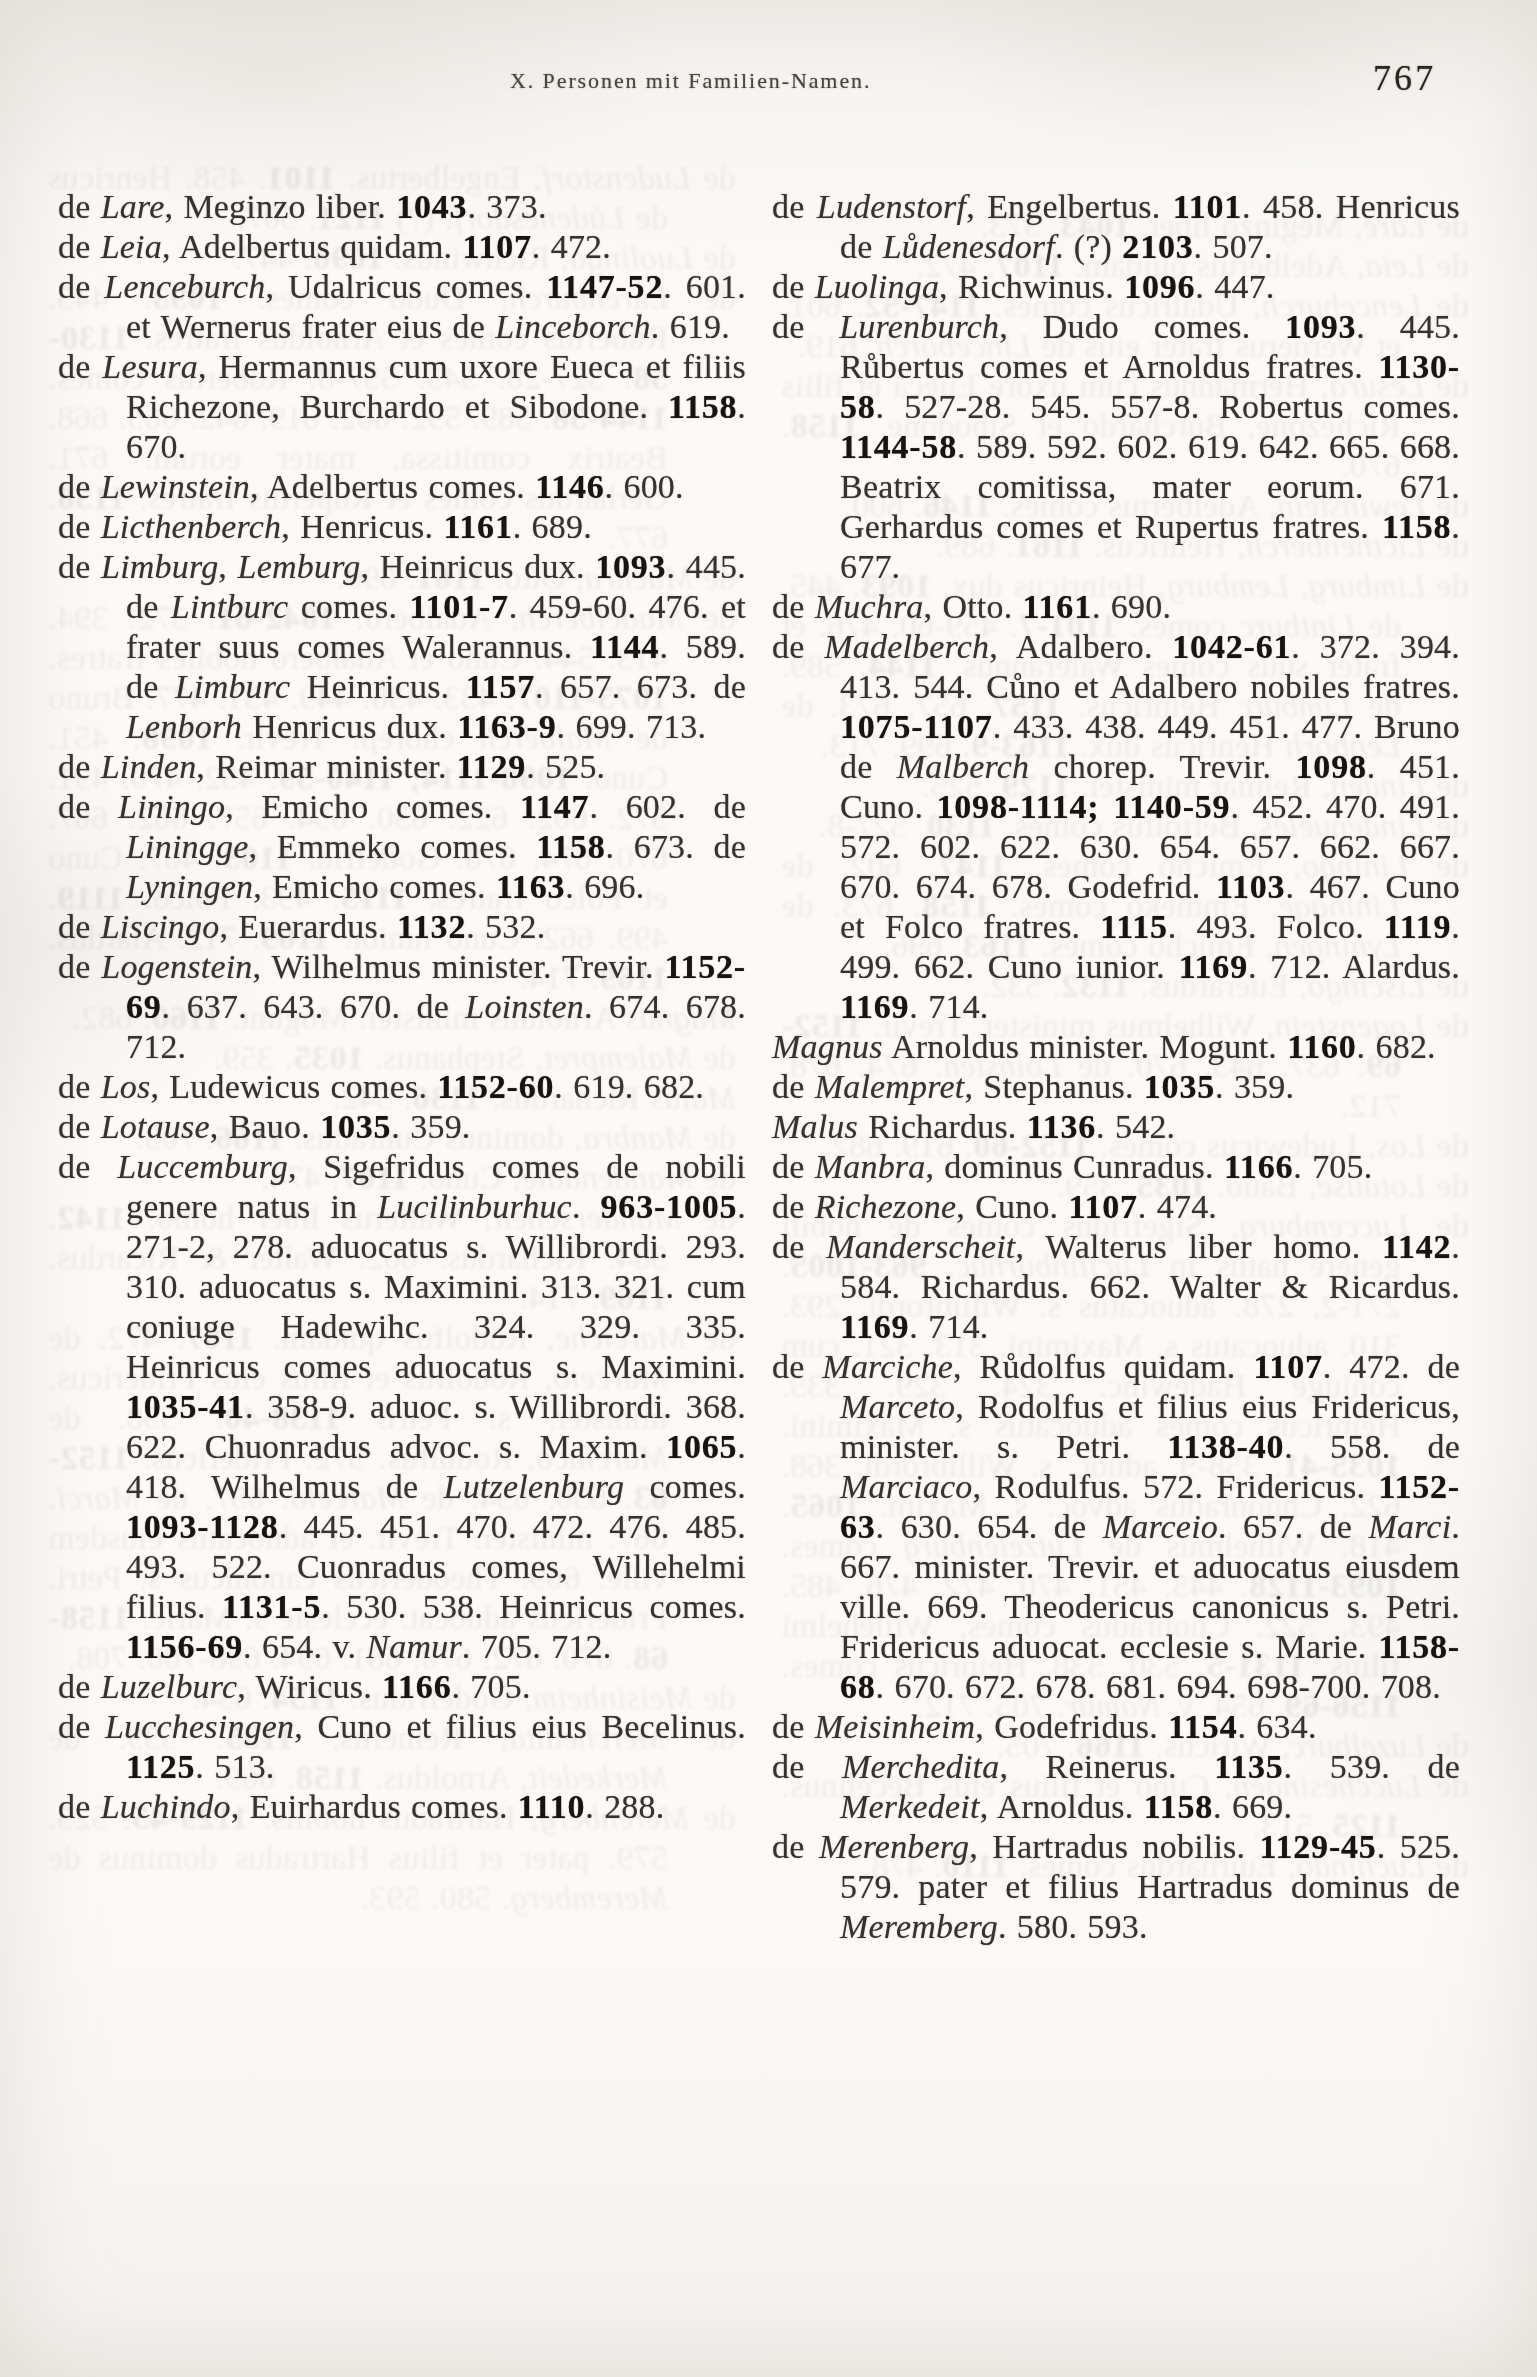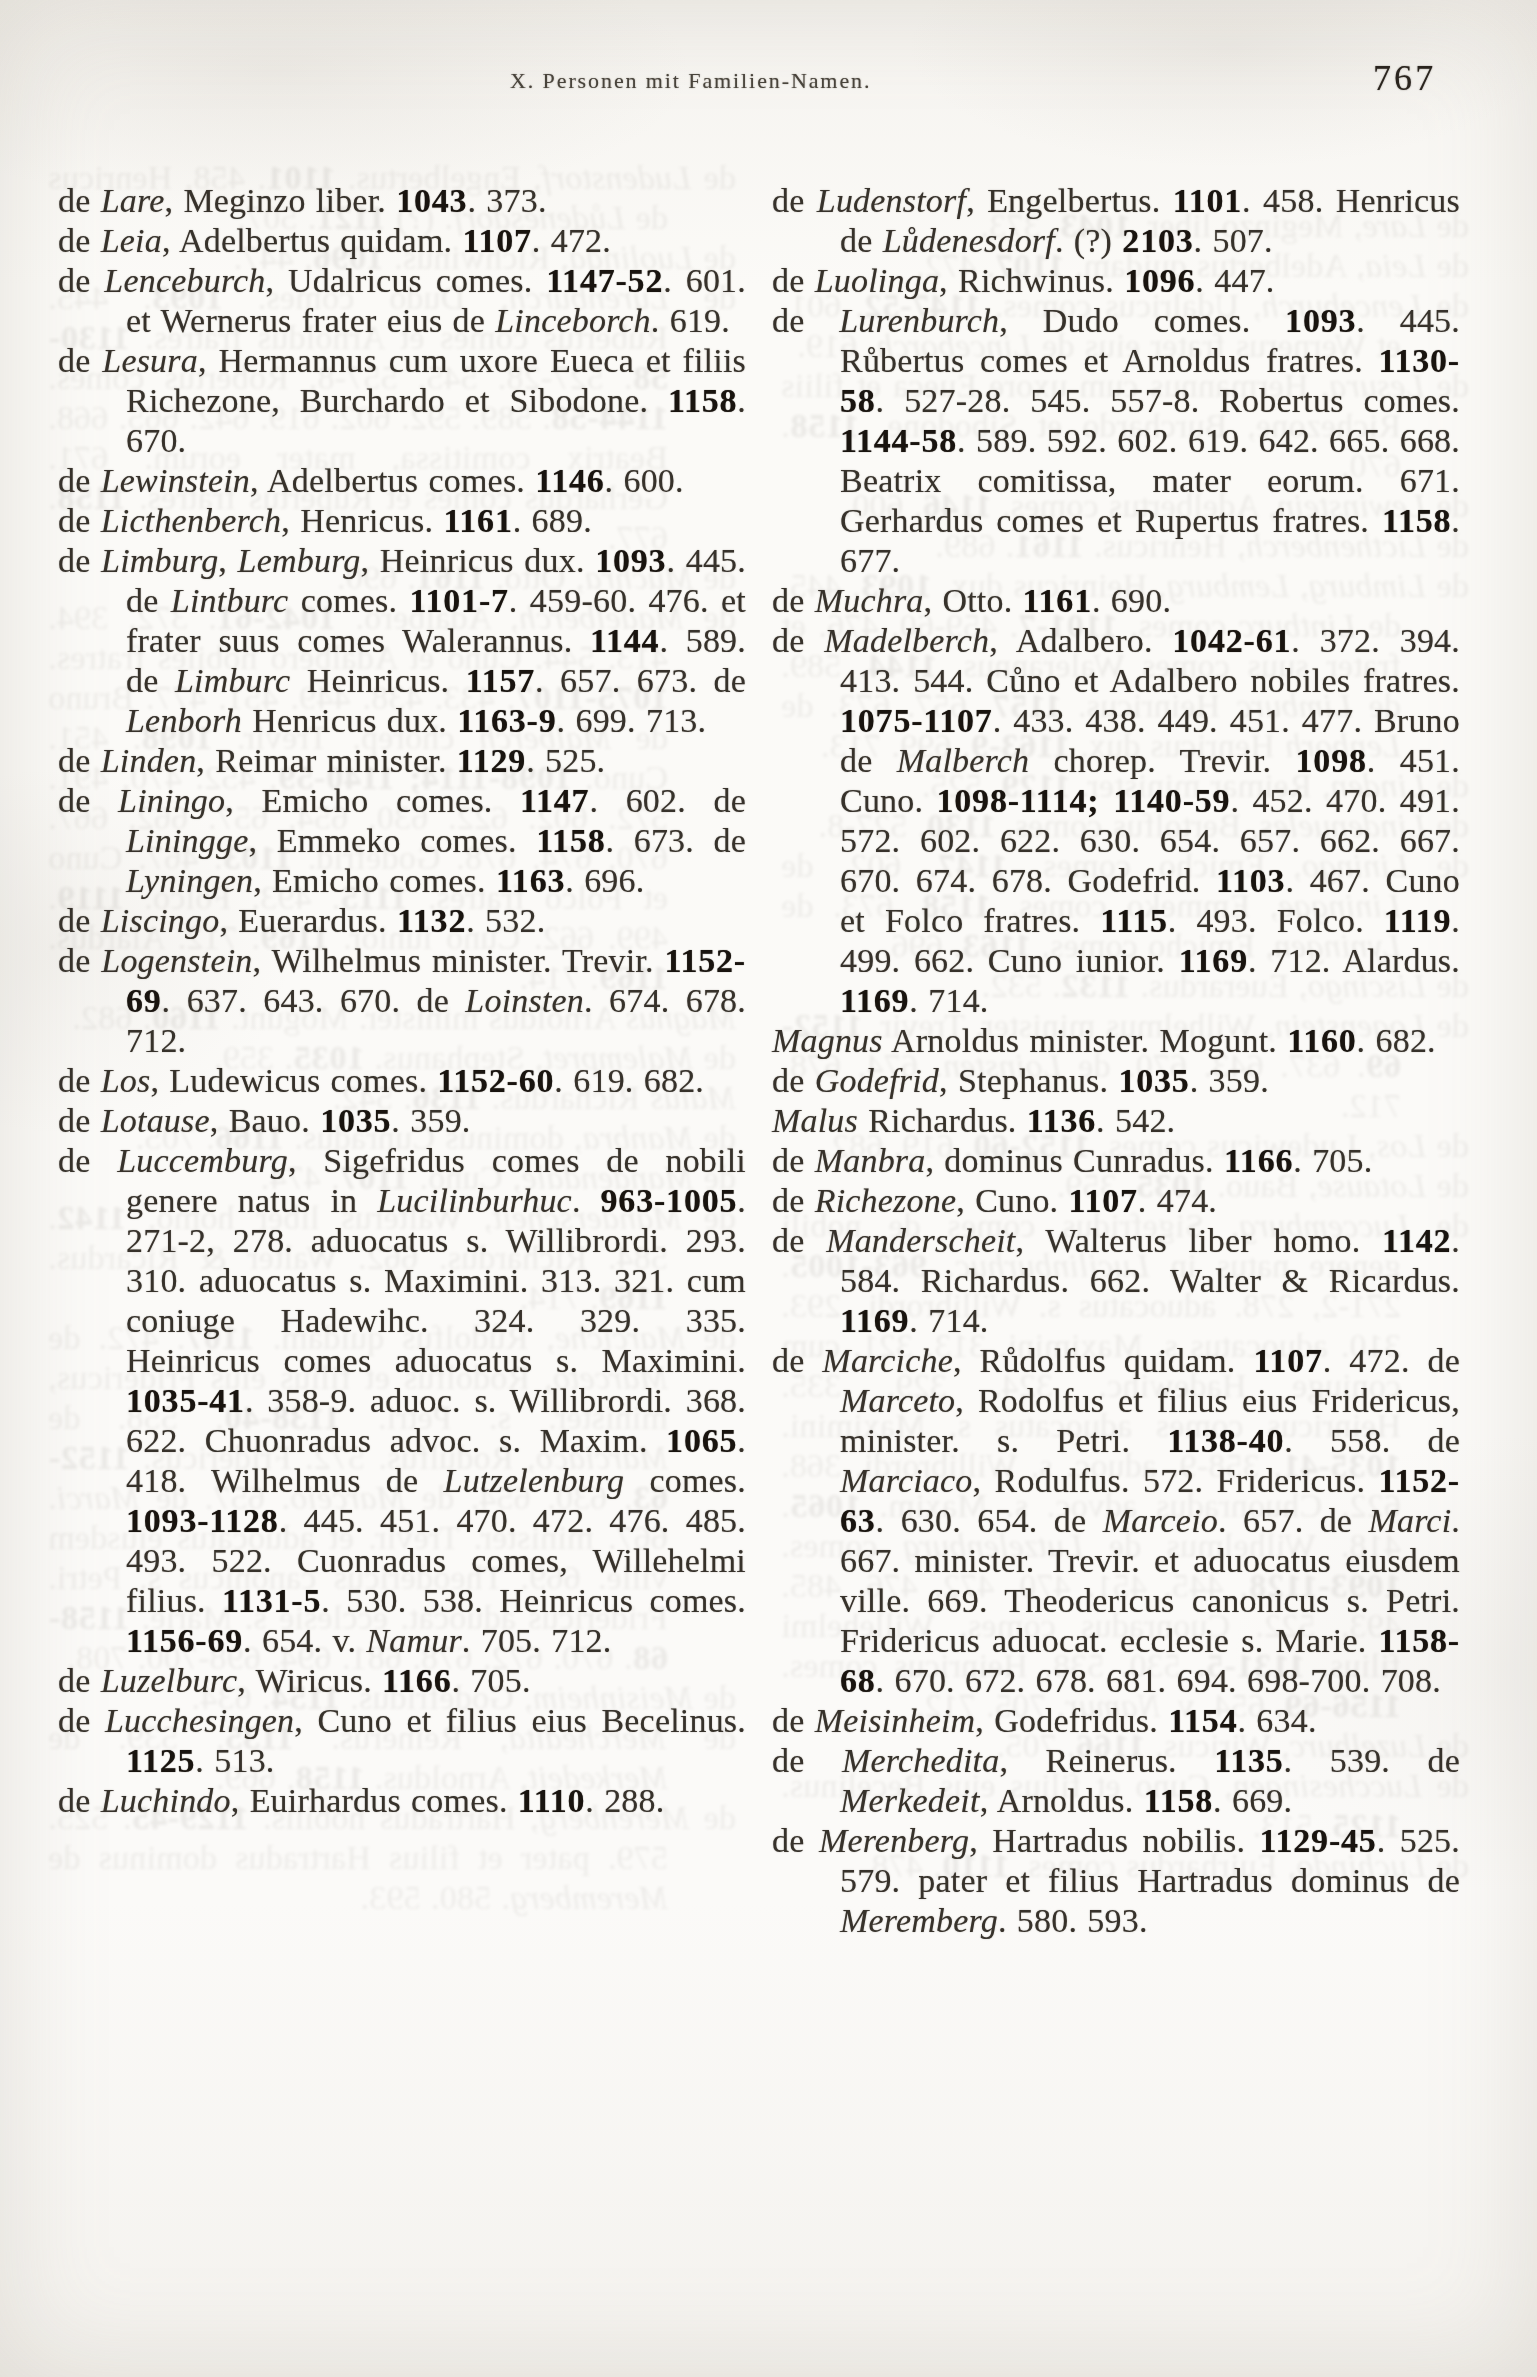--- a/index.html
+++ b/index.html
@@ -19,21 +19,21 @@
     font-size:22px;letter-spacing:1.9px;color:#49443c;
     text-shadow:0 0 1.5px rgba(90,80,70,.55);
     white-space:nowrap;
   }
   .page-number{
     position:absolute;left:1373px;top:57px;
     font-size:36px;font-weight:normal;color:#2a241e;
     letter-spacing:3.1px;
     text-shadow:0 0 1.5px rgba(40,32,25,.55);
   }
-  .col{position:absolute;top:181px;width:688px;}
+  .col{position:absolute;top:187px;width:688px;}
   #col-left{left:58px;}
   #col-right{left:772px;}
   .entry{
     margin:0;padding-left:68px;text-indent:-68px;
     font-size:34px;line-height:40px;
     text-align:justify;
     color:#37322b;
     letter-spacing:0.2px;word-spacing:1.5px;
     text-shadow:0 0 1.2px rgba(62,54,46,.5);
   }
@@ -117,21 +117,21 @@
       <p class="entry"><span class="seg-r">de </span><span class="seg-i">Luchindo</span><span class="seg-r">, Euirhardus comes. </span><span class="seg-b">1110</span><span class="seg-r">. 288.</span></p>
     </div>
 
   <div class="col" id="col-right">
       <p class="entry"><span class="seg-r">de </span><span class="seg-i">Ludenstorf</span><span class="seg-r">, Engelbertus. </span><span class="seg-b">1101</span><span class="seg-r">. 458. Henricus de </span><span class="seg-i">Lůdenesdorf</span><span class="seg-r">. (?) </span><span class="seg-b">2103</span><span class="seg-r">. 507.</span></p>
       <p class="entry"><span class="seg-r">de </span><span class="seg-i">Luolinga</span><span class="seg-r">, Richwinus. </span><span class="seg-b">1096</span><span class="seg-r">. 447.</span></p>
       <p class="entry"><span class="seg-r">de </span><span class="seg-i">Lurenburch</span><span class="seg-r">, Dudo comes. </span><span class="seg-b">1093</span><span class="seg-r">. 445. Růbertus comes et Arnoldus fratres. </span><span class="seg-b">1130-58</span><span class="seg-r">. 527-28. 545. 557-8. Robertus comes. </span><span class="seg-b">1144-58</span><span class="seg-r">. 589. 592. 602. 619. 642. 665. 668. Beatrix comitissa, mater eorum. 671. Gerhardus comes et Rupertus fratres. </span><span class="seg-b">1158</span><span class="seg-r">. 677.</span></p>
       <p class="entry"><span class="seg-r">de </span><span class="seg-i">Muchra</span><span class="seg-r">, Otto. </span><span class="seg-b">1161</span><span class="seg-r">. 690.</span></p>
       <p class="entry"><span class="seg-r">de </span><span class="seg-i">Madelberch</span><span class="seg-r">, Adalbero. </span><span class="seg-b">1042-61</span><span class="seg-r">. 372. 394. 413. 544. Cůno et Adalbero nobiles fratres. </span><span class="seg-b">1075-1107</span><span class="seg-r">. 433. 438. 449. 451. 477. Bruno de </span><span class="seg-i">Malberch</span><span class="seg-r"> chorep. Trevir. </span><span class="seg-b">1098</span><span class="seg-r">. 451. Cuno. </span><span class="seg-b">1098-1114; 1140-59</span><span class="seg-r">. 452. 470. 491. 572. 602. 622. 630. 654. 657. 662. 667. 670. 674. 678. Godefrid. </span><span class="seg-b">1103</span><span class="seg-r">. 467. Cuno et Folco fratres. </span><span class="seg-b">1115</span><span class="seg-r">. 493. Folco. </span><span class="seg-b">1119</span><span class="seg-r">. 499. 662. Cuno iunior. </span><span class="seg-b">1169</span><span class="seg-r">. 712. Alardus. </span><span class="seg-b">1169</span><span class="seg-r">. 714.</span></p>
       <p class="entry"><span class="seg-i">Magnus</span><span class="seg-r"> Arnoldus minister. Mogunt. </span><span class="seg-b">1160</span><span class="seg-r">. 682.</span></p>
-      <p class="entry"><span class="seg-r">de </span><span class="seg-i">Godefrid</span><span class="seg-r">, Stephanus. </span><span class="seg-b">1035</span><span class="seg-r">. 359.</span></p>
+      <p class="entry"><span class="seg-r">de </span><span class="seg-i">Malempret</span><span class="seg-r">, Stephanus. </span><span class="seg-b">1035</span><span class="seg-r">. 359.</span></p>
       <p class="entry"><span class="seg-i">Malus</span><span class="seg-r"> Richardus. </span><span class="seg-b">1136</span><span class="seg-r">. 542.</span></p>
       <p class="entry"><span class="seg-r">de </span><span class="seg-i">Manbra</span><span class="seg-r">, dominus Cunradus. </span><span class="seg-b">1166</span><span class="seg-r">. 705.</span></p>
       <p class="entry"><span class="seg-r">de </span><span class="seg-i">Richezone</span><span class="seg-r">, Cuno. </span><span class="seg-b">1107</span><span class="seg-r">. 474.</span></p>
       <p class="entry"><span class="seg-r">de </span><span class="seg-i">Manderscheit</span><span class="seg-r">, Walterus liber homo. </span><span class="seg-b">1142</span><span class="seg-r">. 584. Richardus. 662. Walter &amp; Ricardus. </span><span class="seg-b">1169</span><span class="seg-r">. 714.</span></p>
       <p class="entry"><span class="seg-r">de </span><span class="seg-i">Marciche</span><span class="seg-r">, Růdolfus quidam. </span><span class="seg-b">1107</span><span class="seg-r">. 472. de </span><span class="seg-i">Marceto</span><span class="seg-r">, Rodolfus et filius eius Fridericus, minister. s. Petri. </span><span class="seg-b">1138-40</span><span class="seg-r">. 558. de </span><span class="seg-i">Marciaco</span><span class="seg-r">, Rodulfus. 572. Fridericus. </span><span class="seg-b">1152-63</span><span class="seg-r">. 630. 654. de </span><span class="seg-i">Marceio</span><span class="seg-r">. 657. de </span><span class="seg-i">Marci</span><span class="seg-r">. 667. minister. Trevir. et aduocatus eiusdem ville. 669. Theodericus canonicus s. Petri. Fridericus aduocat. ecclesie s. Marie. </span><span class="seg-b">1158-68</span><span class="seg-r">. 670. 672. 678. 681. 694. 698-700. 708.</span></p>
       <p class="entry"><span class="seg-r">de </span><span class="seg-i">Meisinheim</span><span class="seg-r">, Godefridus. </span><span class="seg-b">1154</span><span class="seg-r">. 634.</span></p>
       <p class="entry"><span class="seg-r">de </span><span class="seg-i">Merchedita</span><span class="seg-r">, Reinerus. </span><span class="seg-b">1135</span><span class="seg-r">. 539. de </span><span class="seg-i">Merkedeit</span><span class="seg-r">, Arnoldus. </span><span class="seg-b">1158</span><span class="seg-r">. 669.</span></p>
       <p class="entry"><span class="seg-r">de </span><span class="seg-i">Merenberg</span><span class="seg-r">, Hartradus nobilis. </span><span class="seg-b">1129-45</span><span class="seg-r">. 525. 579. pater et filius Hartradus dominus de </span><span class="seg-i">Meremberg</span><span class="seg-r">. 580. 593.</span></p>
     </div>
 

